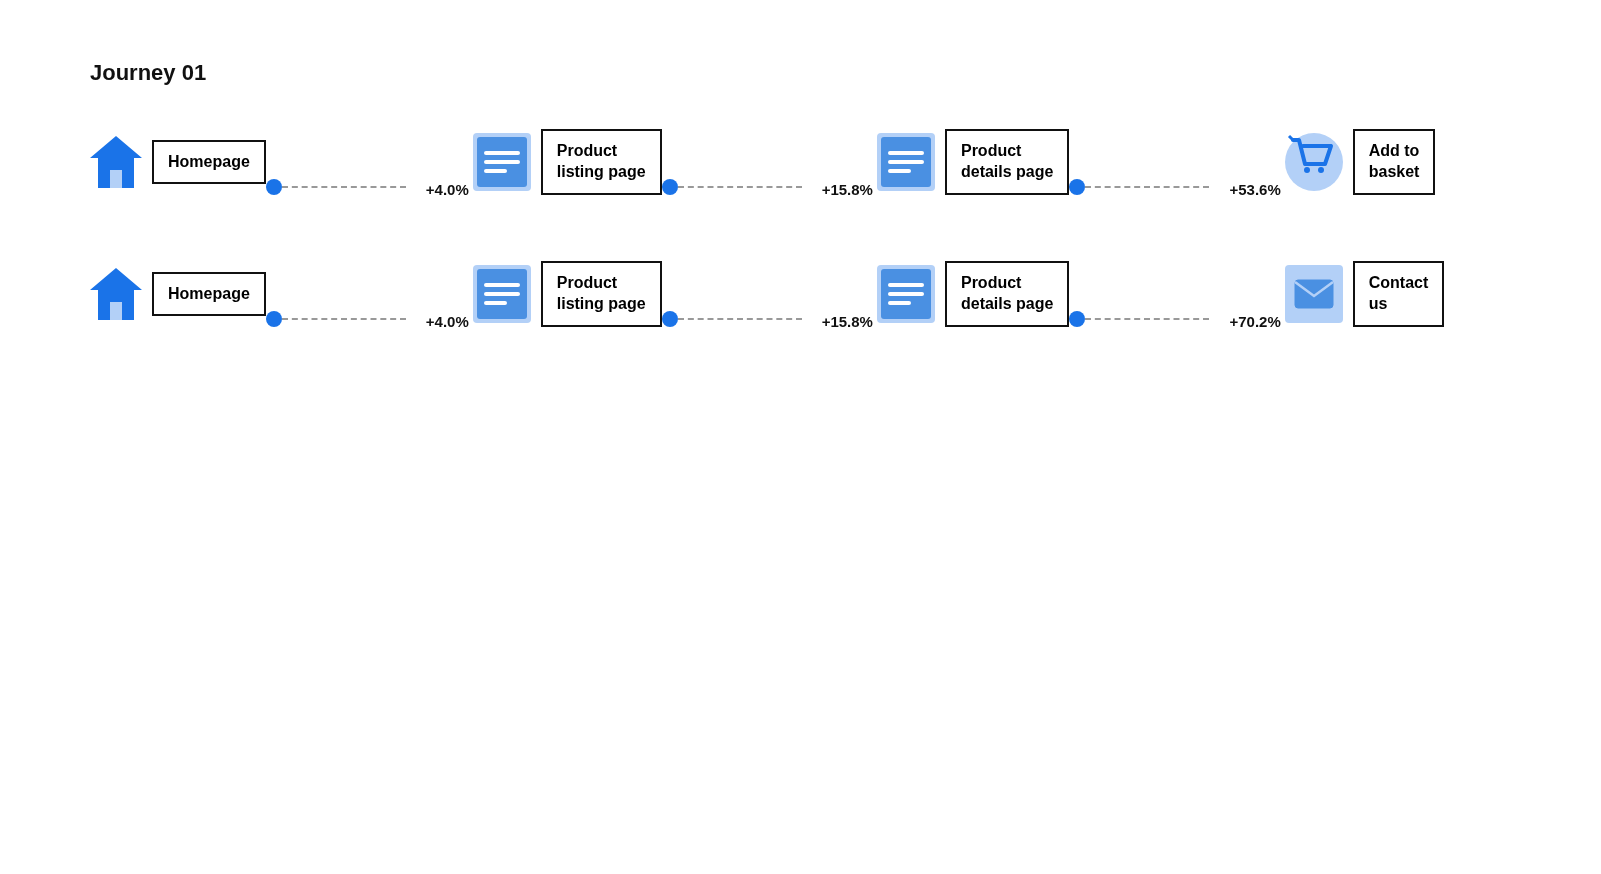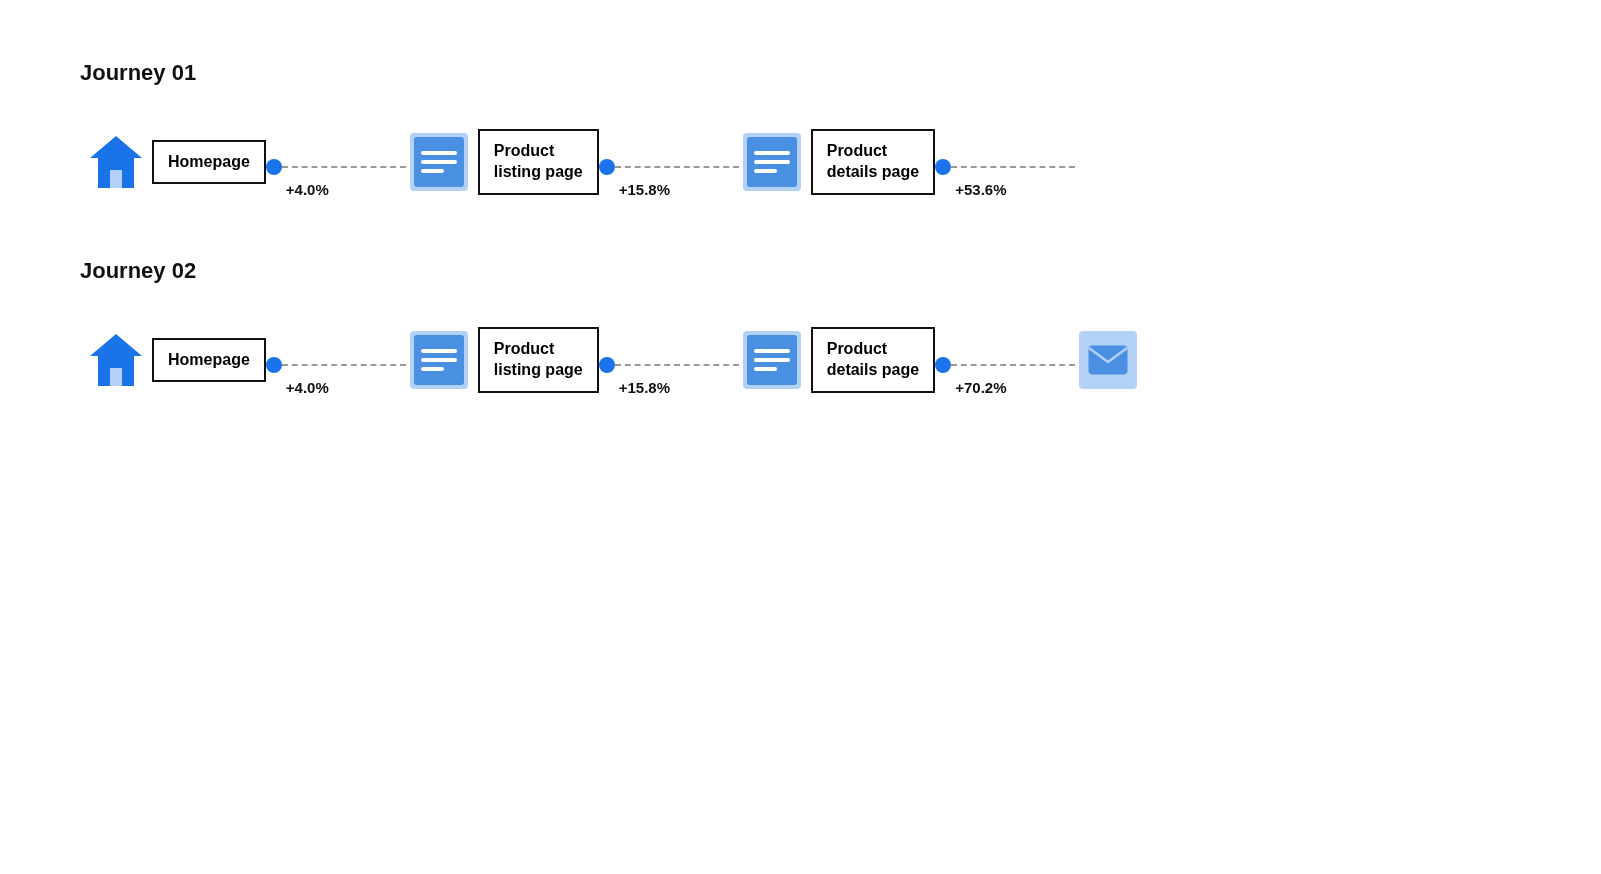--- a/index.html
+++ b/index.html
@@ -18,20 +18,21 @@
 
     .journey-section {
       margin-bottom: 60px;
     }
 
     .journey-title {
       font-size: 22px;
       font-weight: 700;
       color: #111;
       margin-bottom: 40px;
+      margin-left: 10px;
     }
 
     .journey-flow {
       display: flex;
       align-items: flex-end;
       gap: 0;
     }
 
     
     .node {
@@ -62,21 +63,21 @@
     }
 
     .node-label.wide {
       max-width: 160px;
       white-space: normal;
     }
 
     
     .connector {
       display: flex;
-      flex-direction: column;
+      flex-direction: row;
       align-items: center;
       position: relative;
       flex-shrink: 0;
     }
 
     .connector-line-row {
       display: flex;
       align-items: center;
       width: 140px;
     }
@@ -171,26 +172,41 @@
       </div>
 
       <div class="connector">
         <div class="connector-line-row">
           <div class="dot"></div>
           <div class="dashed-line"></div>
         </div>
         <div class="connector-pct">+53.6%</div>
       </div>
 
+      <div class="node">
+        <div class="node-icon" style="position:relative;width:72px;height:72px;">
+
+          <div style="position:absolute;width:58px;height:58px;background:#b3d0f7;border-radius:50%;top:7px;left:4px;"></div>
+          <svg viewBox="0 0 64 64" width="64" height="64" xmlns="http://www.w3.org/2000/svg" style="position:absolute;top:0;left:0;">
+            <g transform="translate(8,10)">
+
+              <path d="M4,4 L10,4 L16,28 L36,28 L42,10 L14,10" fill="none" stroke="#1a73e8" stroke-width="4" stroke-linecap="round" stroke-linejoin="round"></path>
+              <circle cx="18" cy="34" r="3" fill="#1a73e8"></circle>
+              <circle cx="32" cy="34" r="3" fill="#1a73e8"></circle>
+              <line x1="4" y1="4" x2="0" y2="0" stroke="#1a73e8" stroke-width="3"></line>
+            </g>
+          </svg>
+        </div>
+        <div class="node-label wide">Add to<br>basket</div>
+      </div>
 
     </div>
   </div>
 
   <div class="journey-section">
-    <div class="journey-title">Journey 02</div>
 
     <div class="journey-flow">
 
       <div class="node">
         <div class="node-icon">
           <svg viewBox="0 0 64 64" width="64" height="64" xmlns="http://www.w3.org/2000/svg">
             <polygon points="32,6 6,28 14,28 14,58 50,58 50,28 58,28" fill="#1a73e8"></polygon>
             <rect x="22" y="36" width="20" height="22" fill="#1a73e8"></rect>
             <rect x="26" y="40" width="12" height="18" fill="#b3d0f7"></rect>
           </svg>
@@ -249,18 +265,19 @@
       <div class="node">
         <div class="node-icon" style="position:relative;width:72px;height:72px;">
 
           <div style="position:absolute;width:58px;height:58px;background:#b3d0f7;border-radius:4px;top:7px;left:4px;display:flex;align-items:center;justify-content:center;">
             <svg viewBox="0 0 40 30" width="40" height="30" xmlns="http://www.w3.org/2000/svg">
               <rect x="1" y="1" width="38" height="28" rx="3" ry="3" fill="#4a90e2" stroke="#4a90e2" stroke-width="1"></rect>
               <polyline points="1,3 20,17 39,3" fill="none" stroke="#b3d0f7" stroke-width="2.5"></polyline>
             </svg>
           </div>
         </div>
+        <div class="node-label wide">Contact<br>us</div>
       </div>
 
     </div>
   </div>
 
 </div>
 
 </body></html>

